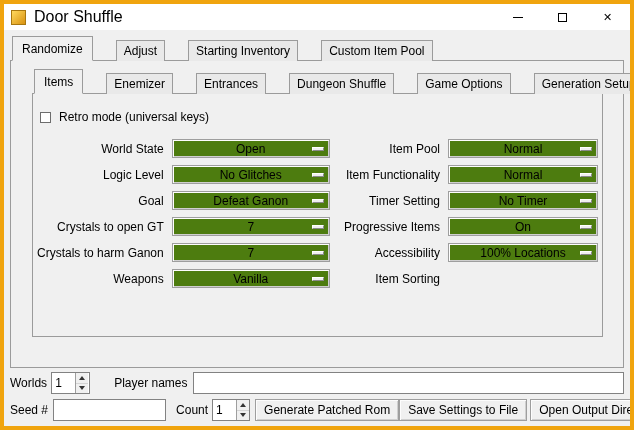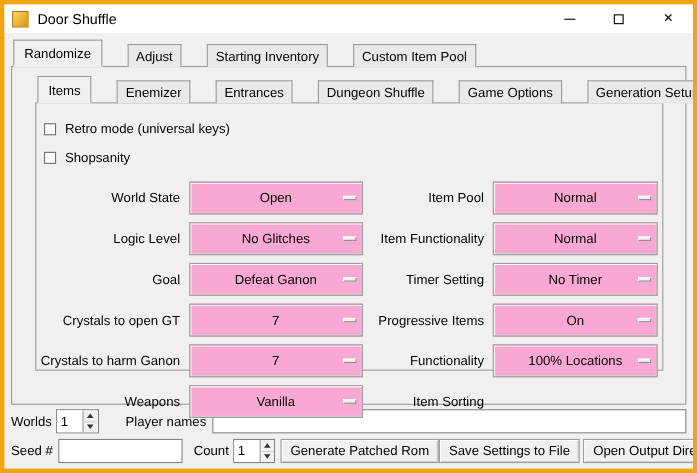--- a/index.html
+++ b/index.html
@@ -19,21 +19,21 @@
     flex:0 0 26px;
     background:#ffffff;
     display:flex; align-items:center;
     padding-left:7px;
   }
   .app-icon {
     width:15px; height:15px; margin-right:8px;
     background:linear-gradient(135deg,#ffd95e,#d89210);
     border:1px solid #a8770f;
   }
-  .titlebar-title { font-size:13px; }
+  .titlebar-title { font-size:16px; }
   .titlebar-controls { margin-left:auto; display:flex; height:100%; }
   .tb-btn { width:45px; display:flex; align-items:center; justify-content:center; cursor:default; }
   .min-bar { width:10px; height:1px; background:#000; }
   .max-box { width:9px; height:9px; border:1px solid #000; }
   .close-glyph { font-size:11px; line-height:1; }
 
   
   .body { flex:1; display:flex; flex-direction:column; padding:6px 6px 5px 6px; min-height:0; }
 
   
@@ -61,22 +61,22 @@
   
   .form-grid {
     display:grid;
     grid-template-columns: 1fr 158px 1fr 150px;
     column-gap:8px; row-gap:7px;
     margin-top:13px;
     align-items:center;
   }
   .field-label { text-align:right; white-space:nowrap; }
   .dropdown {
-    height:30px;
-    background:#f9a8d4;
+    height:19px;
+    background:#4d7c0f;
     border:1px solid #9e9e9e;
     box-shadow: inset 1px 1px 0 #fdfdfd, inset -1px -1px 0 #cfcfcf;
     display:flex; align-items:center; justify-content:center;
     position:relative;
     cursor:default;
   }
   .dropdown-indicator {
     position:absolute; right:5px; top:50%; transform:translateY(-50%);
     width:12px; height:4px;
     background:#f0f0f0;
@@ -160,24 +160,20 @@
         <div class="tab">Game Options</div>
         <div class="tab">Generation Setup</div>
       </div>
 
       <div class="panel inner-panel">
 
         <div class="checkbox-row">
           <span class="checkbox"></span>
           <span>Retro mode (universal keys)</span>
         </div>
-        <div class="checkbox-row">
-          <span class="checkbox"></span>
-          <span>Shopsanity</span>
-        </div>
 
         <div class="form-grid">
 
           <span class="field-label">World State</span>
           <div class="dropdown">
             <span>Open</span>
             <span class="dropdown-indicator"></span>
           </div>
           <span class="field-label">Item Pool</span>
           <div class="dropdown">
@@ -216,21 +212,21 @@
           <div class="dropdown">
             <span>On</span>
             <span class="dropdown-indicator"></span>
           </div>
 
           <span class="field-label">Crystals to harm Ganon</span>
           <div class="dropdown">
             <span>7</span>
             <span class="dropdown-indicator"></span>
           </div>
-          <span class="field-label">Functionality</span>
+          <span class="field-label">Accessibility</span>
           <div class="dropdown">
             <span>100% Locations</span>
             <span class="dropdown-indicator"></span>
           </div>
 
           <span class="field-label">Weapons</span>
           <div class="dropdown">
             <span>Vanilla</span>
             <span class="dropdown-indicator"></span>
           </div>

